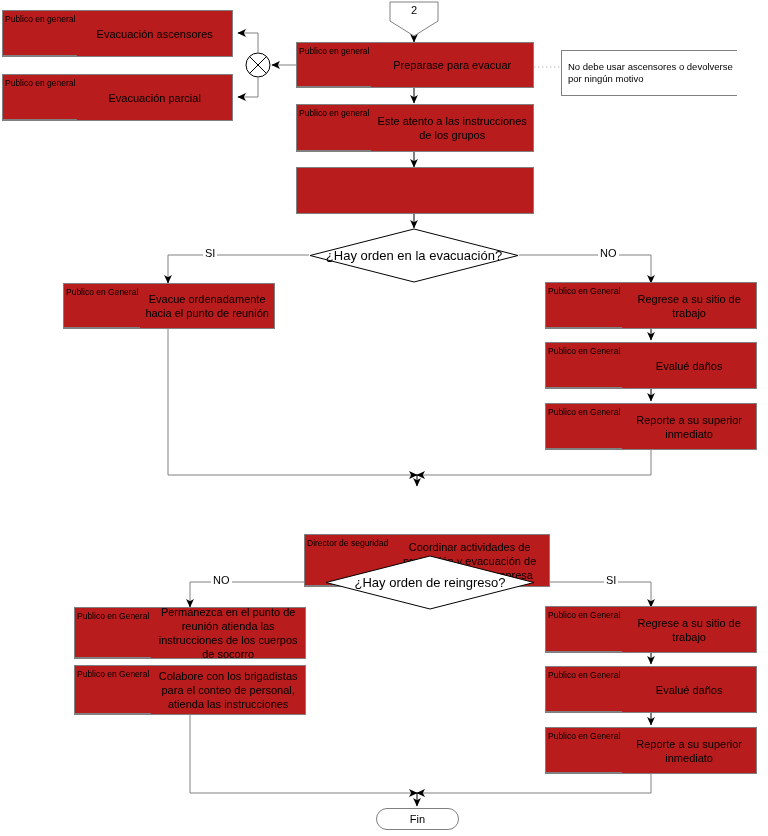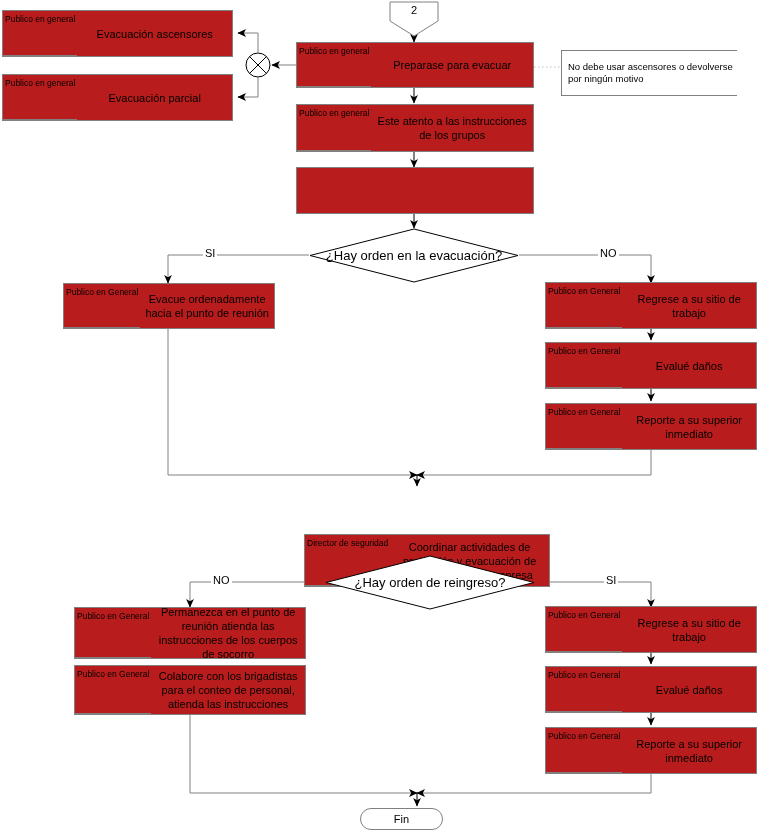--- a/index.html
+++ b/index.html
@@ -299,17 +299,17 @@
 
   <div class="elabel" style="left:203px; top:247px;">SI</div>
   <div class="elabel" style="left:598px; top:247px;">NO</div>
   <div class="elabel" style="left:211px; top:574px;">NO</div>
   <div class="elabel" style="left:604px; top:574px;">SI</div>
 
   <div class="note" style="left:561px; top:50px; width:176px; height:46px;">
     <span>No debe usar ascensores o devolverse por ningún motivo</span>
   </div>
 
-  <div class="term" style="left:360px; top:808px; width:83px; height:22px;">
+  <div class="term" style="left:376px; top:808px; width:83px; height:22px;">
     <span>Fin</span>
   </div>
 
 </div>
 
 </body></html>

